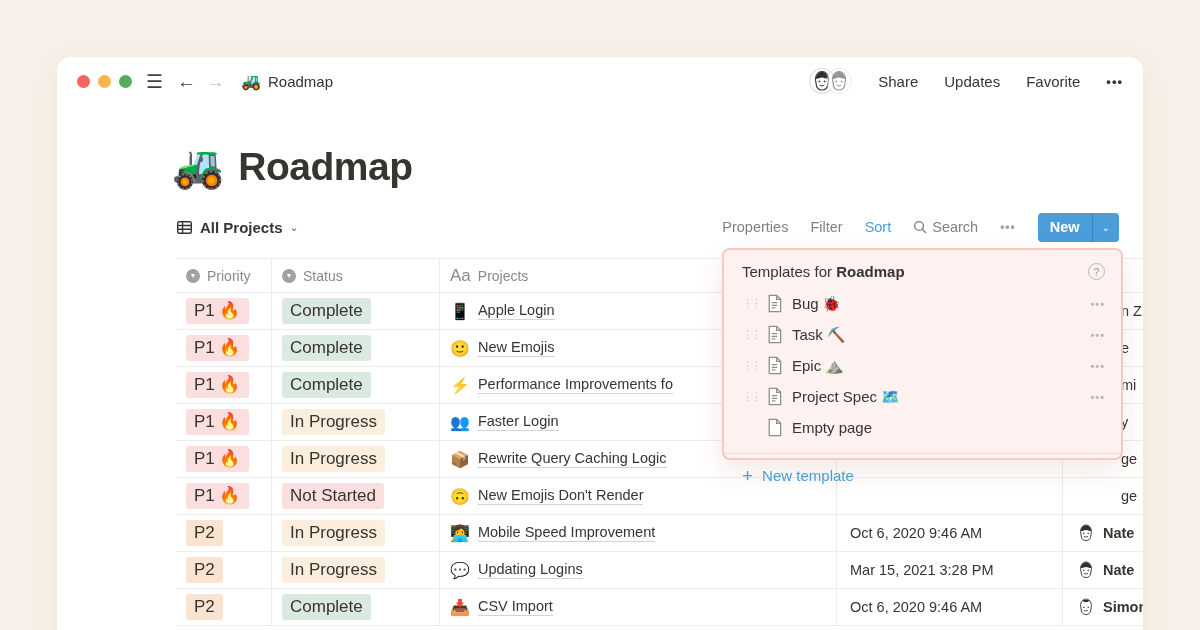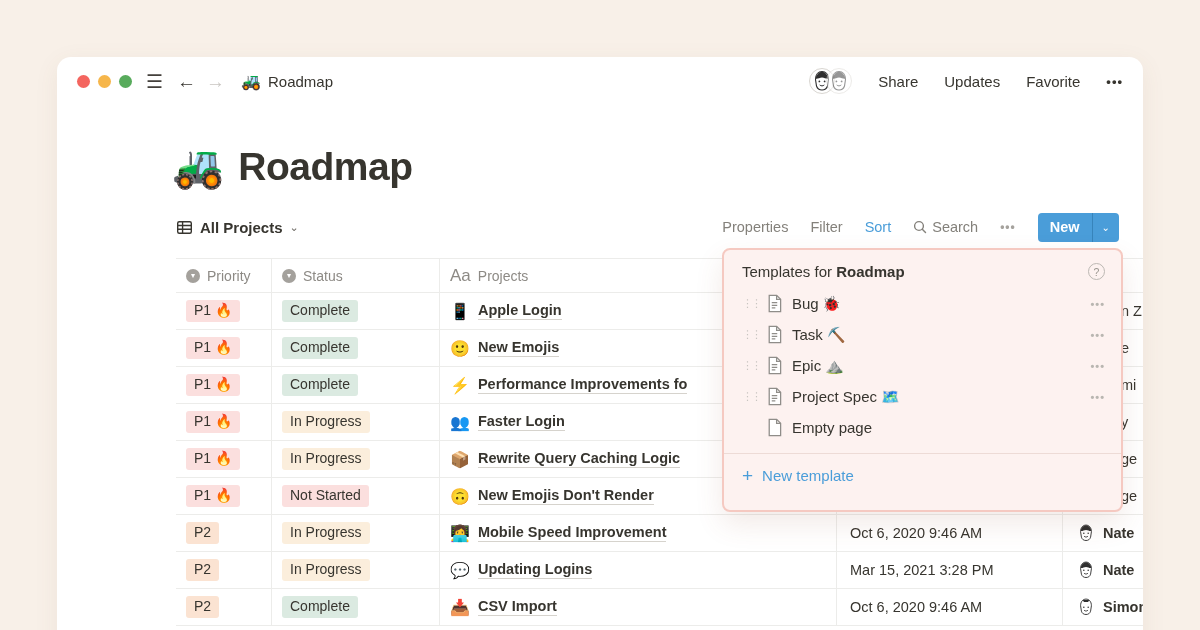--- a/index.html
+++ b/index.html
@@ -57,34 +57,34 @@
   .tbody-row { height:37px; font-size:14.5px; }
   .cell { display:flex; align-items:center; padding-left:10px; overflow:hidden; white-space:nowrap; }
   .c-priority { width:96px; border-right:1px solid #ececea; }
   .c-status   { width:168px; border-right:1px solid #ececea; }
   .c-project  { width:397px; border-right:1px solid #ececea; }
   .c-date     { width:226px; border-right:1px solid #ececea; padding-left:13px; }
   .c-person   { width:80px; padding-left:13px; gap:7px;font-weight:bold; }
   .hicon-sel { width:14px; height:14px; border-radius:50%; background:#a4a19c; color:#fff; font-size:8px;
                display:inline-flex; align-items:center; justify-content:center; margin-right:7px; }
   .hicon-aa { font-size:17px; color:#8d8a85; margin-right:7px; }
-  .tag { padding:2px 8px; border-radius:3px; font-size:14px; line-height:1.25; }
+  .tag { padding:2px 8px; border-radius:3px; font-size:17px; line-height:1.25; }
   .tag[data-color="pink"]   { background:#fbdfde; }
   .tag[data-color="peach"]  { background:#fbe3d2; }
   .tag[data-color="green"]  { background:#dbeae1; }
   .tag[data-color="yellow"] { background:#fbeedc; }
   .proj { display:flex; align-items:center; gap:8px; cursor:pointer; }
   .proj .emoji { font-size:16px; }
-  .proj .txt { font-weight:700; border-bottom:1px solid #d6d3cd; padding-bottom:1px; }
+  .proj .txt { font-weight:400; border-bottom:1px solid #d6d3cd; padding-bottom:1px; }
   .cell-person { display:flex; align-items:center; gap:7px; }
   .cell-person .face { width:20px; height:20px; flex:none; }
   .frag { position:absolute; left:945px; top:0; height:100%; display:flex; align-items:center; font-size:14.5px; }
   
   .popup {
-    position:absolute; left:665px; top:191px; width:401px; height:264px; z-index:10;
+    position:absolute; left:665px; top:191px; width:401px; height:212px; z-index:10;
     background:#fdf2f0; border:2px solid #f5c9c1; border-radius:8px;
     box-shadow:0 12px 28px rgba(150,80,60,.12);
   }
   .popup-head { display:flex; align-items:center; padding:13px 16px 8px 18px; font-size:15px; }
   .popup-head b { font-weight:700; }
   .help { margin-left:auto; width:17px; height:17px; border-radius:50%; border:1.4px solid #bcb8b3;
           color:#9a968f; font-size:10.5px; display:flex; align-items:center; justify-content:center; cursor:pointer; }
   .pitem { display:flex; align-items:center; height:31px; padding:0 16px 0 18px; font-size:15px; cursor:pointer; }
   .grip { width:16px; color:#c8c5c1; font-size:11px; letter-spacing:-2px; line-height:1; cursor:grab; }
   .pitem .icon { width:17px; margin:0 9px 0 8px; flex:none; }

